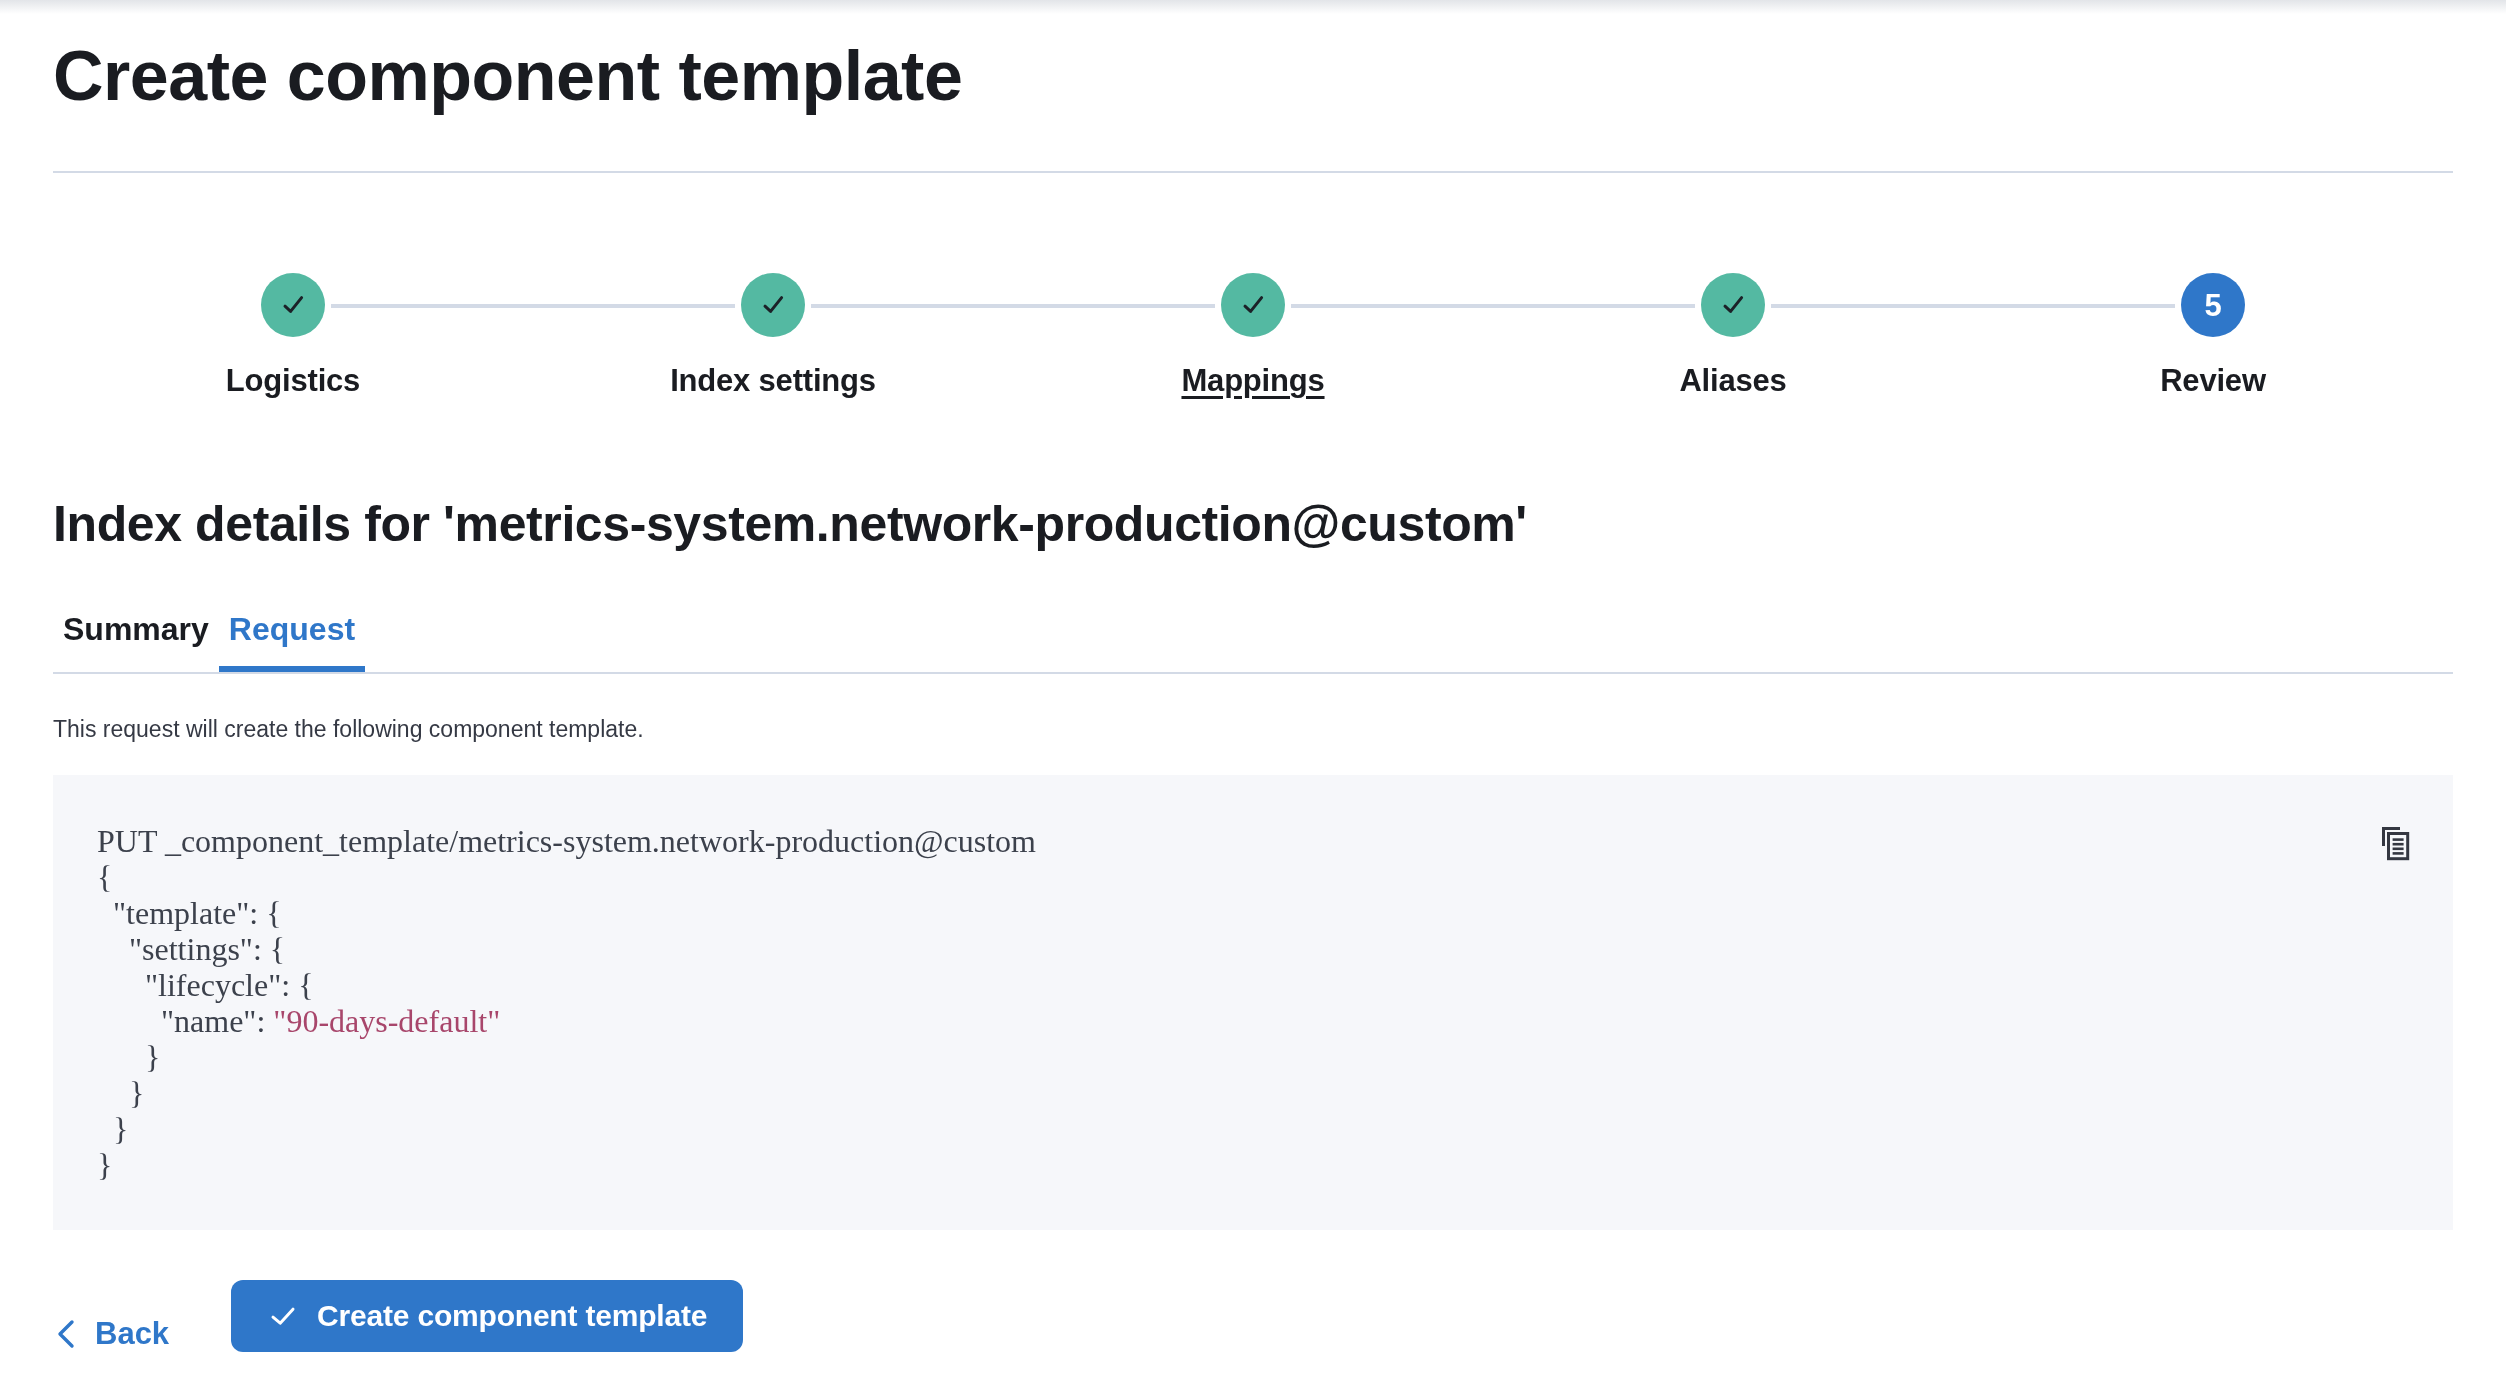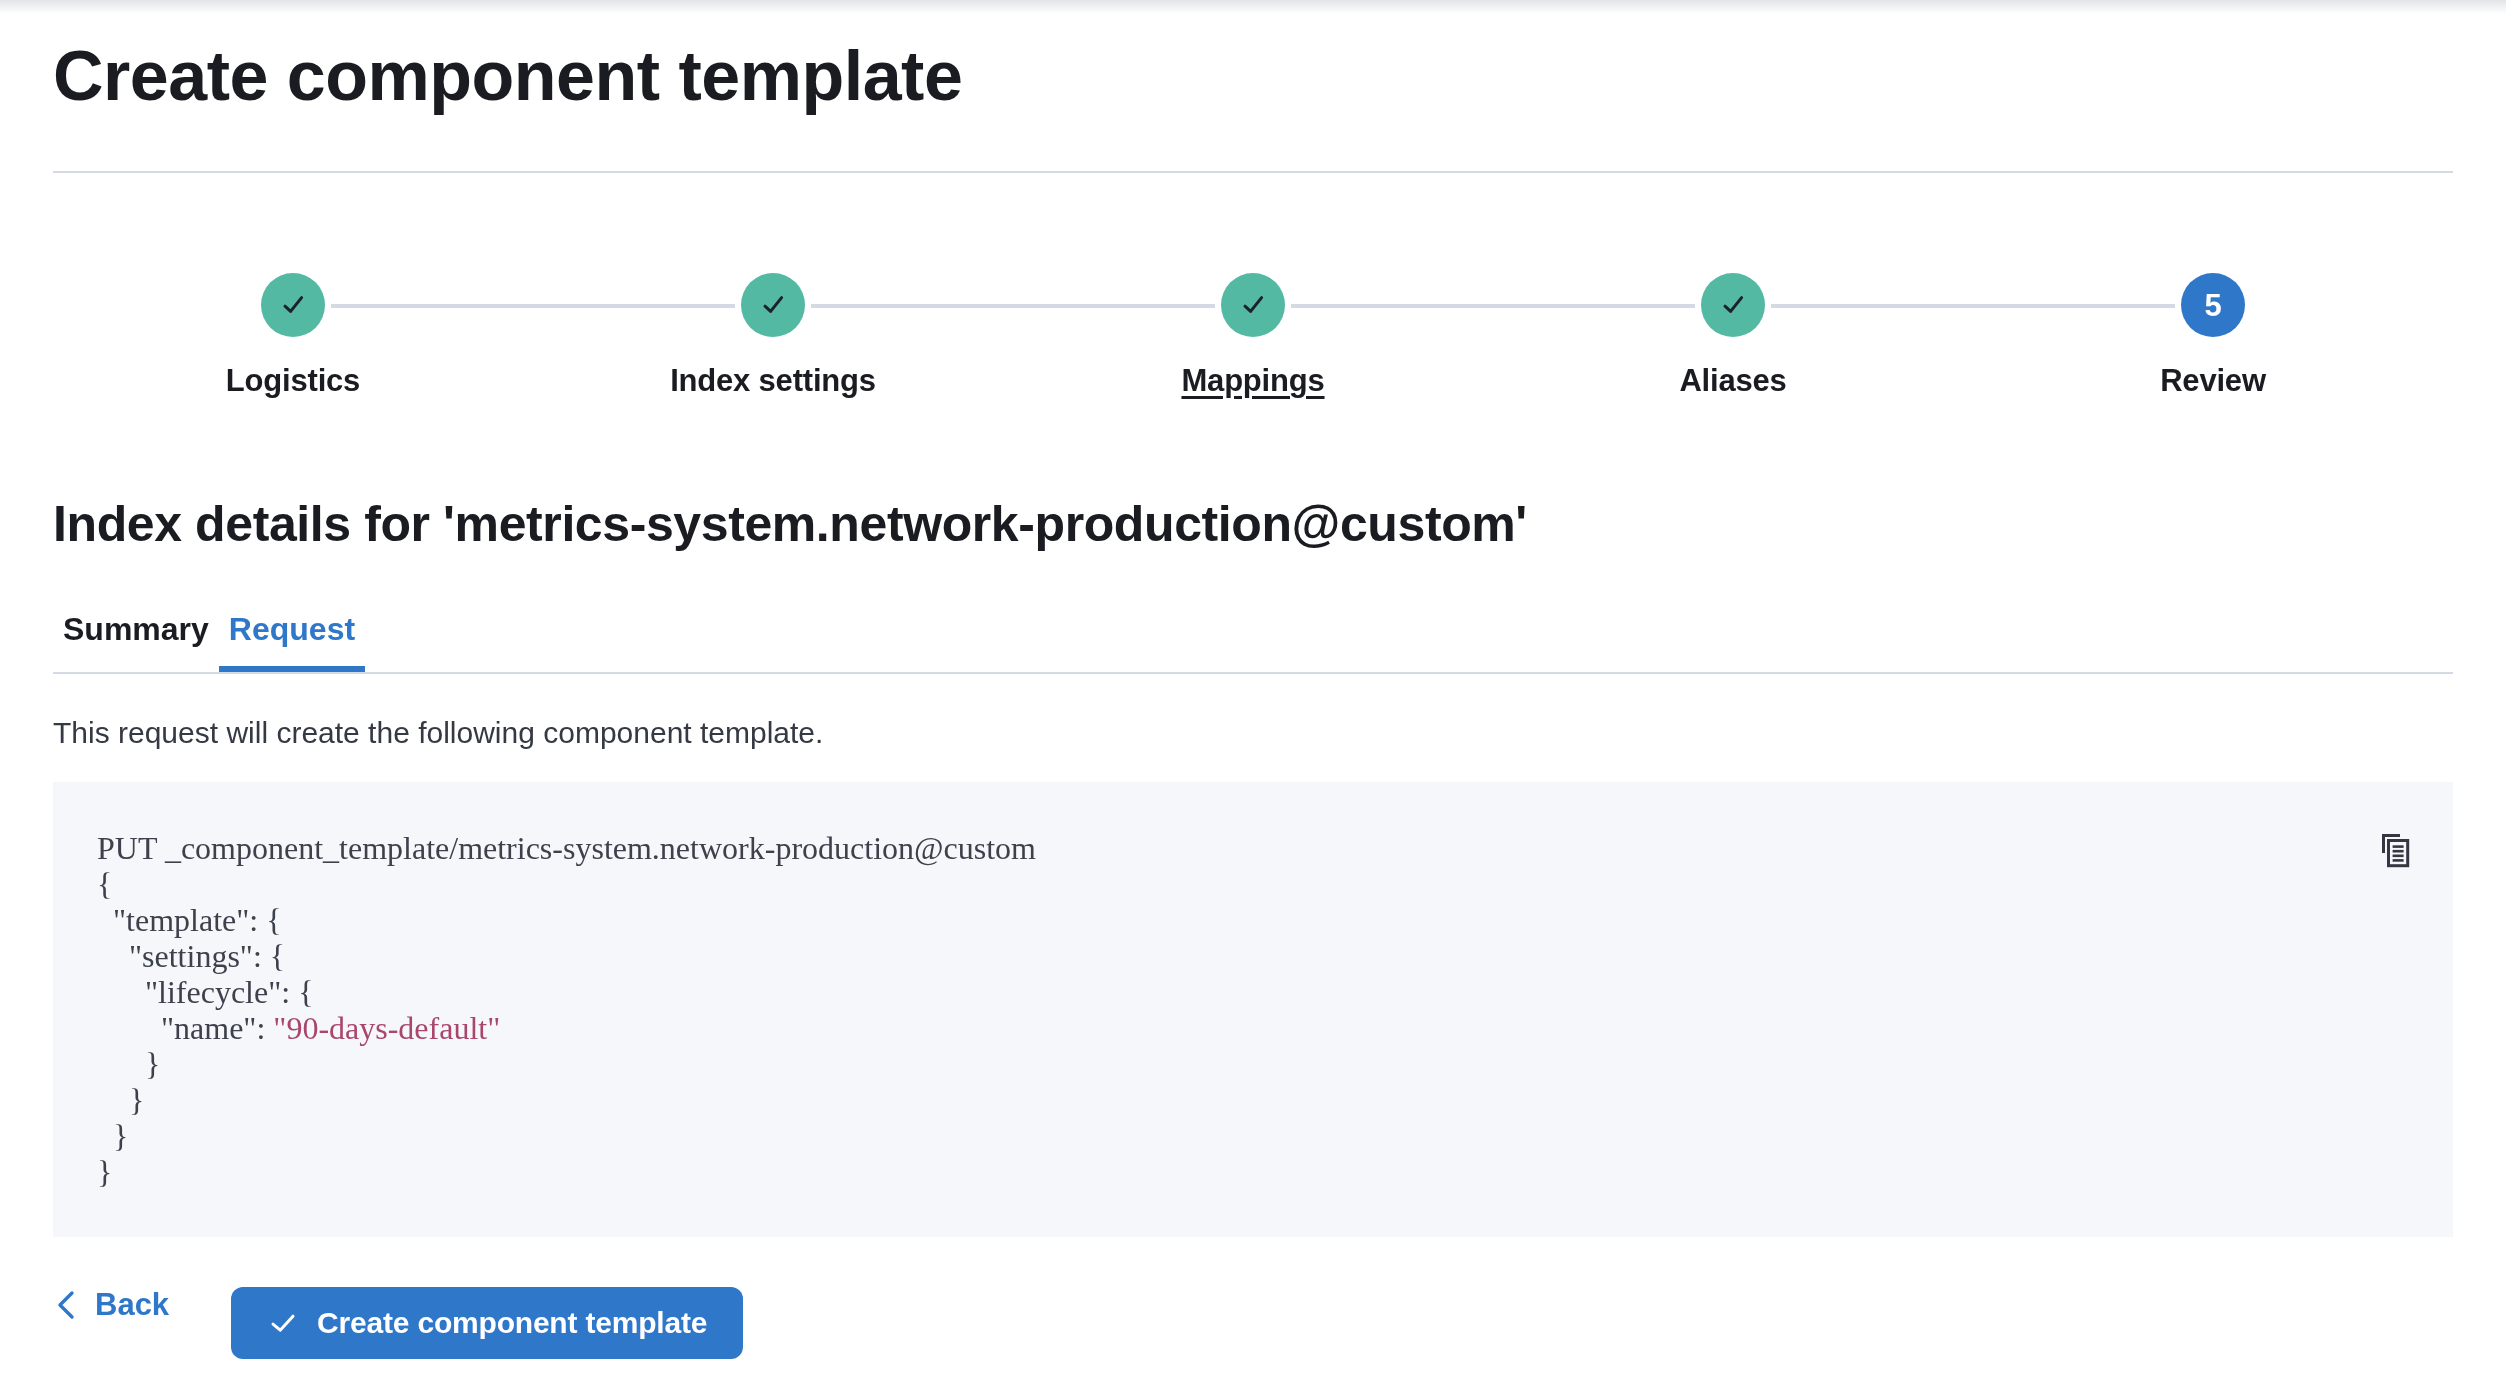--- a/index.html
+++ b/index.html
@@ -40,32 +40,32 @@
   .step-label.hovered{text-decoration:underline;text-decoration-thickness:3px;text-underline-offset:5px}
   .connector{position:absolute;top:31px;height:4px;background:var(--connector);z-index:1}
 
   h2{font-size:50px;font-weight:700;color:var(--heading);margin:92px 0 0;letter-spacing:-.4px}
 
   
   .tabs{display:flex;margin-top:58px;border-bottom:2px solid var(--divider)}
   .tab{padding:0 10px 24px;font-size:32px;font-weight:700;color:var(--heading);cursor:pointer}
   .tab.selected{color:var(--primary);box-shadow:inset 0 -6px 0 var(--primary)}
 
-  .desc{font-size:30px;margin:42px 0 0;color:var(--text)}
+  .desc{font-size:23px;margin:42px 0 0;color:var(--text)}
 
   
   .code-block{position:relative;margin-top:32px;background:var(--code_bg);padding:48px 44px 47px}
   .code-line{font-family:Liberation Serif, serif;font-size:32px;line-height:36px;
     white-space:pre;color:var(--code_text)}
   .tok-string{color:var(--code_string)}
   .copy-btn{position:absolute;top:52px;right:42px;background:none;border:none;padding:0;cursor:pointer;
     color:#343741;display:flex}
 
   
-  .footer{display:flex;align-items:flex-start;margin-top:50px;gap:62px}
+  .footer{display:flex;align-items:flex-end;margin-top:50px;gap:62px}
   .back{display:flex;align-items:center;gap:16px;color:var(--primary);font-size:31px;font-weight:700;
     cursor:pointer;text-decoration:none;background:none;border:none;padding:0;font-family:inherit}
   .submit{display:flex;align-items:center;gap:18px;background:var(--primary);color:#fff;border:none;
     border-radius:12px;height:72px;padding:0 36px;font-size:30px;font-weight:700;font-family:inherit;
     cursor:pointer;letter-spacing:-.2px}
 </style>
 </head>
 <body>
 
 <div class="top-shadow"></div>

